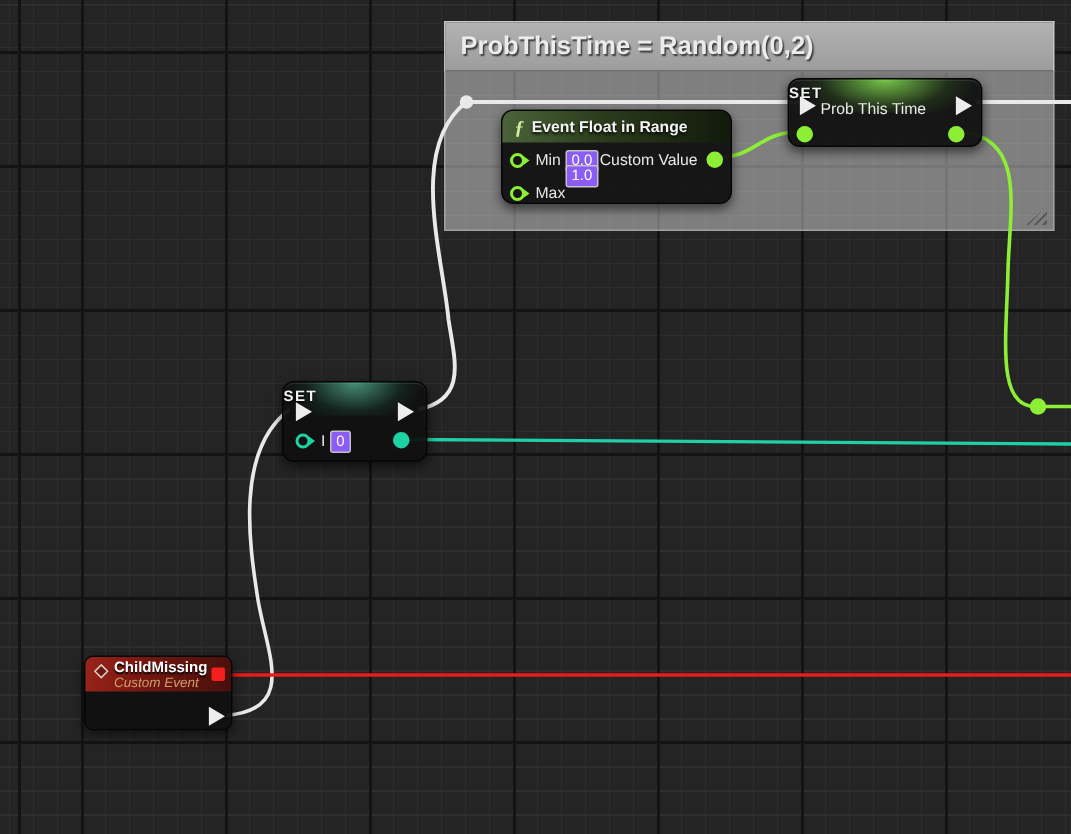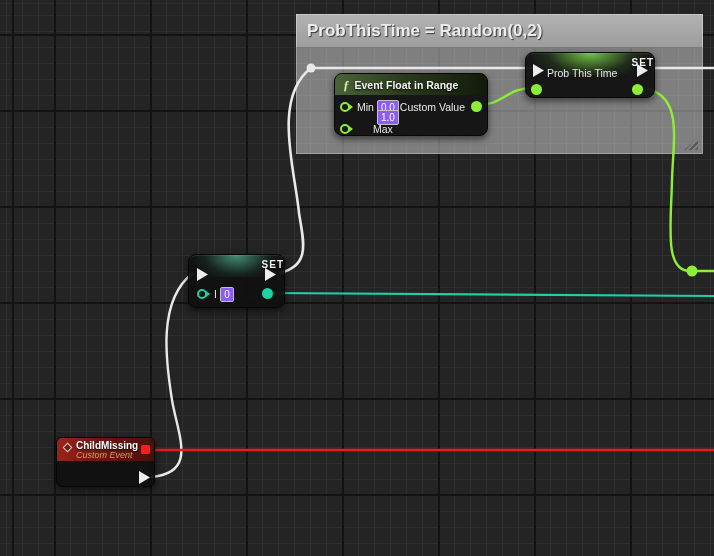--- a/index.html
+++ b/index.html
@@ -81,21 +81,21 @@
     background:#8b5cf6; border:1px solid #c2c2c2; border-radius:2px;
     color:#fff; font-size:10px; line-height:14px; text-align:center;
   }
 
   
   #node-set-prob { left:525px; top:52px; width:130px; height:46px; }
   #node-set-prob .node-header {
     height:22px;
     background:radial-gradient(60% 160% at 50% 0%, rgba(150,255,90,0.75), rgba(70,130,40,0.22) 55%, transparent 80%);
   }
-  .set-title { position:absolute; left:0; right:0; top:4px; text-align:right;
+  .set-title { position:absolute; left:0; right:0; top:4px; text-align:left;
                font-size:10px; letter-spacing:1px; }
 
   
   #node-set-i { left:188px; top:254px; width:97px; height:54px; }
   #node-set-i .node-header {
     height:22px;
     background:radial-gradient(60% 160% at 50% 0%, rgba(110,245,200,0.55), rgba(35,110,85,0.2) 55%, transparent 80%);
   }
 
   
@@ -155,21 +155,21 @@
     <div class="node-header">
       <span class="fn-icon">ƒ</span>
       <span class="node-title">Event Float in Range</span>
     </div>
     <span class="pin-ring" style="left:5px; top:28px; color:#8def35;"></span>
     <span class="pin-label" style="left:22px; top:27px;">Min</span>
     <span class="valbox" style="left:42px; top:26px;">0.0</span>
     <span class="pin-label" style="right:22px; top:27px;">Custom Value</span>
     <span class="pin-dot" style="right:5px; top:27px; background:#8def35;"></span>
     <span class="pin-ring" style="left:5px; top:50px; color:#8def35;"></span>
-    <span class="pin-label" style="left:22px; top:49px;margin-left:16px;">Max</span>
+    <span class="pin-label" style="left:22px; top:49px;">Max</span>
     <span class="valbox" style="left:42px; top:36px;">1.0</span>
   </div>
 
   <div class="node" id="node-set-prob">
     <div class="node-header">
       <span class="node-title set-title">SET</span>
     </div>
     <span class="exec-pin" style="left:7px; top:11px;"></span>
     <span class="exec-pin" style="right:6px; top:11px;"></span>
     <span class="pin-dot" style="left:5px; top:31px; background:#8def35;"></span>

